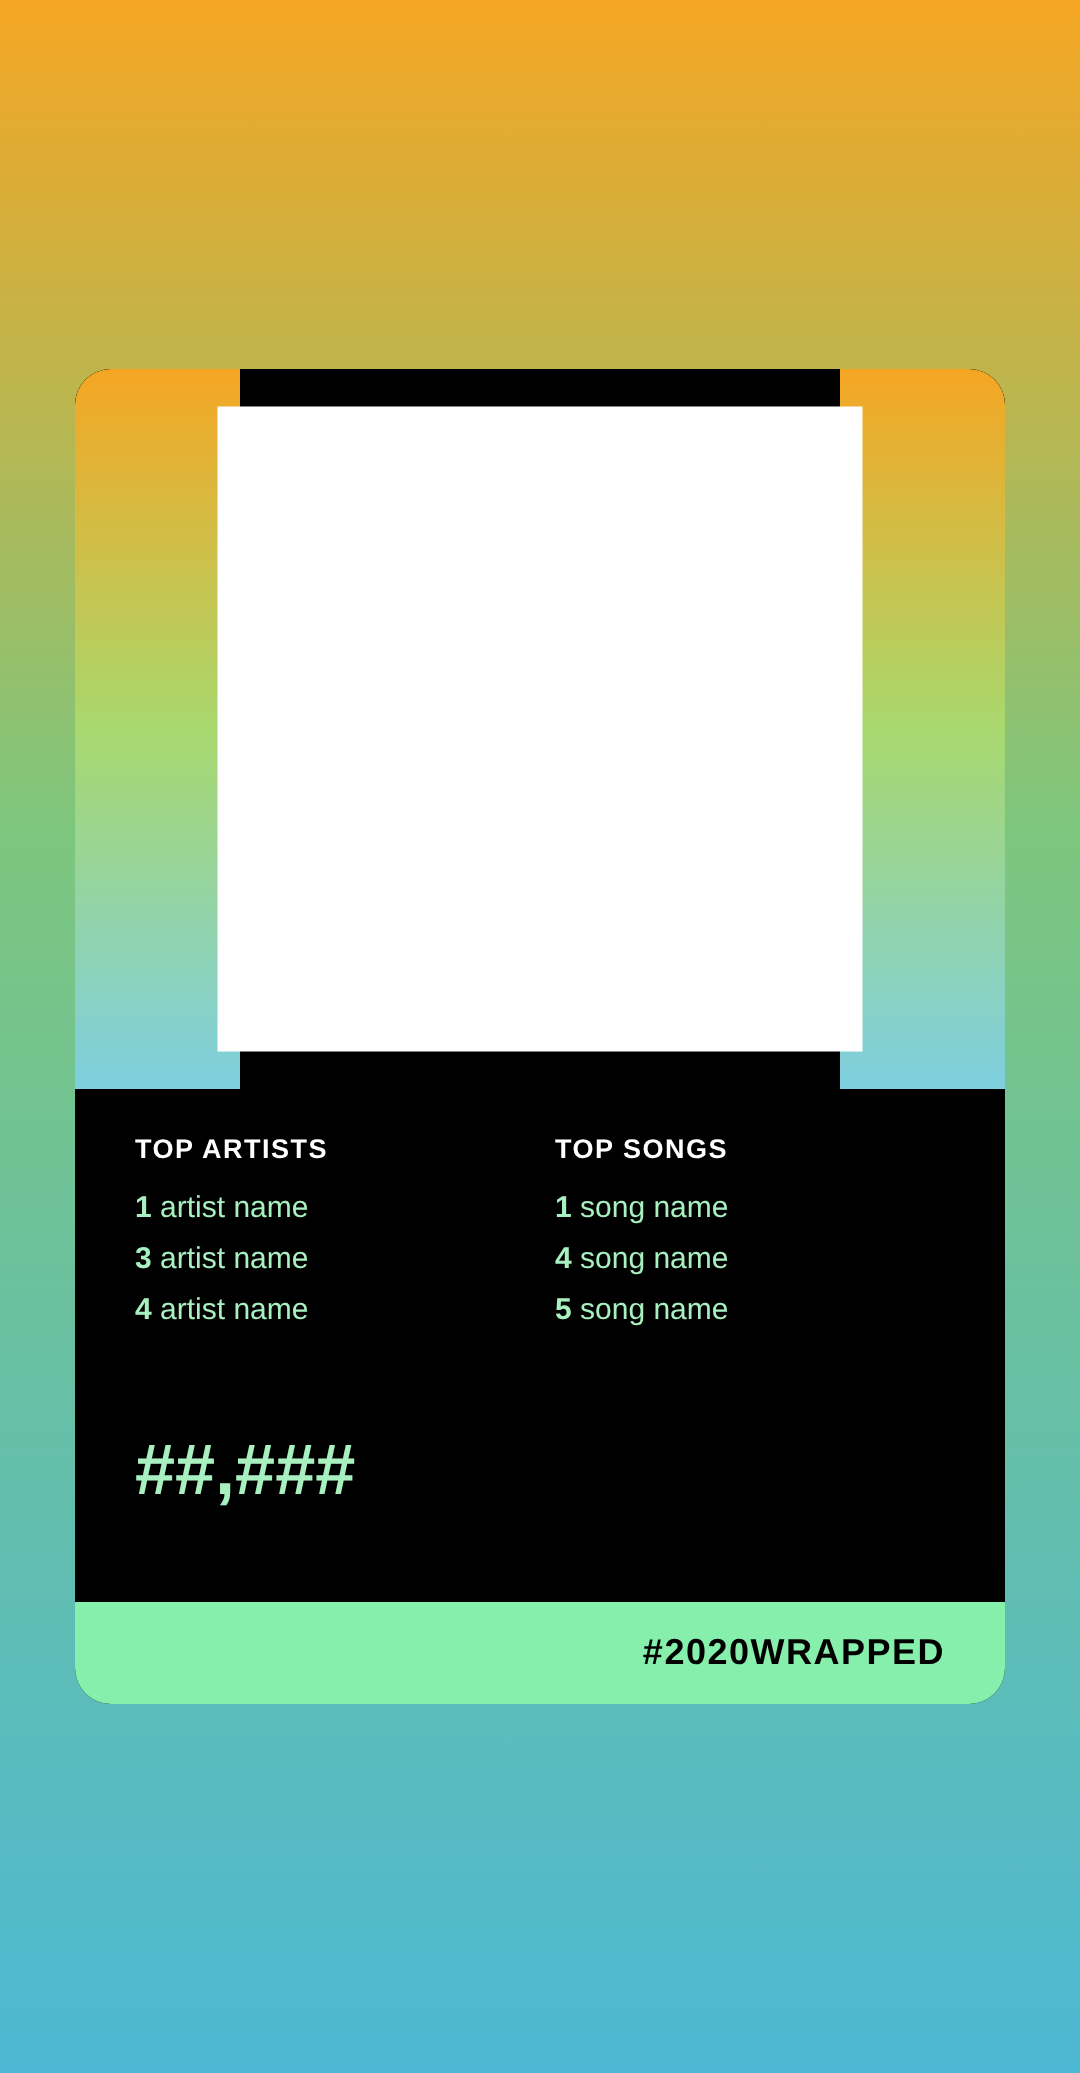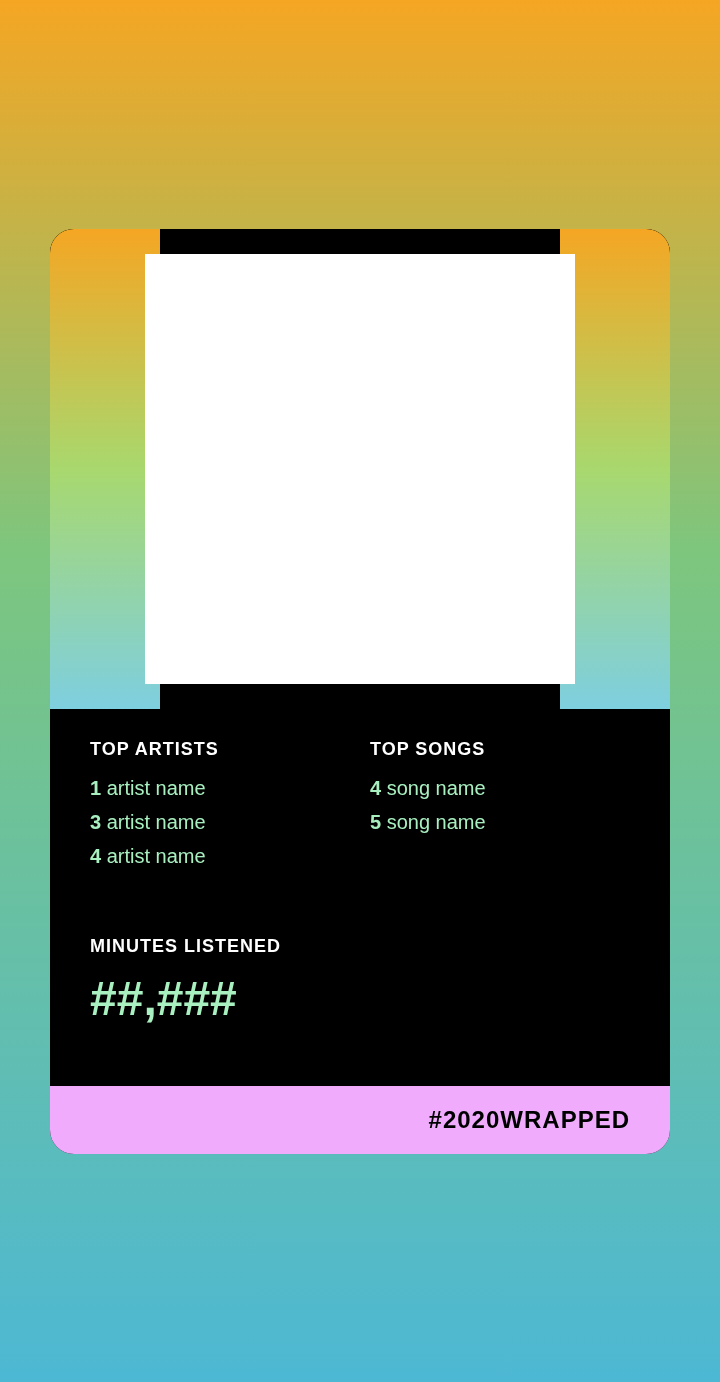--- a/index.html
+++ b/index.html
@@ -119,21 +119,21 @@
     }
 
     .stat-value {
       font-size: 48px;
       font-weight: 900;
       color: #a8f0c0;
     }
 
     
     .card-footer {
-      background: #f0abfc;
+      background: #86efac;
       padding: 20px 40px;
       display: flex;
       align-items: center;
       justify-content: flex-end;
     }
 
     .hashtag {
       font-size: 24px;
       font-weight: 900;
       color: #000;
@@ -163,33 +163,35 @@
           <span class="num">3 </span><span>artist name</span>
         </div>
         <div class="list-item">
           <span class="num">4 </span><span>artist name</span>
         </div>
       </div>
 
       <div class="list-col">
         <div class="list-heading">TOP SONGS</div>
         <div class="list-item">
+          <span class="num">1 </span><span>song name</span>
+        </div>
+        <div class="list-item">
           <span class="num">4 </span><span>song name</span>
         </div>
         <div class="list-item">
           <span class="num">5 </span><span>song name</span>
         </div>
       </div>
 
     </div>
 
     <div class="stats-section">
 
       <div class="stat-col">
-        <div class="stat-heading">MINUTES LISTENED</div>
         <div class="stat-value">##,###</div>
       </div>
 
       <div class="stat-col">
       </div>
 
     </div>
 
   </div>
 

